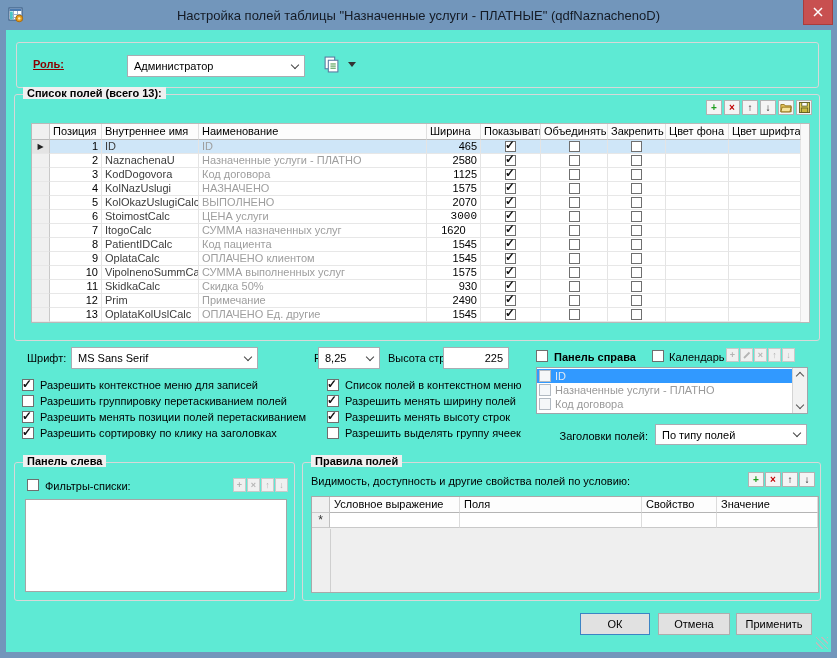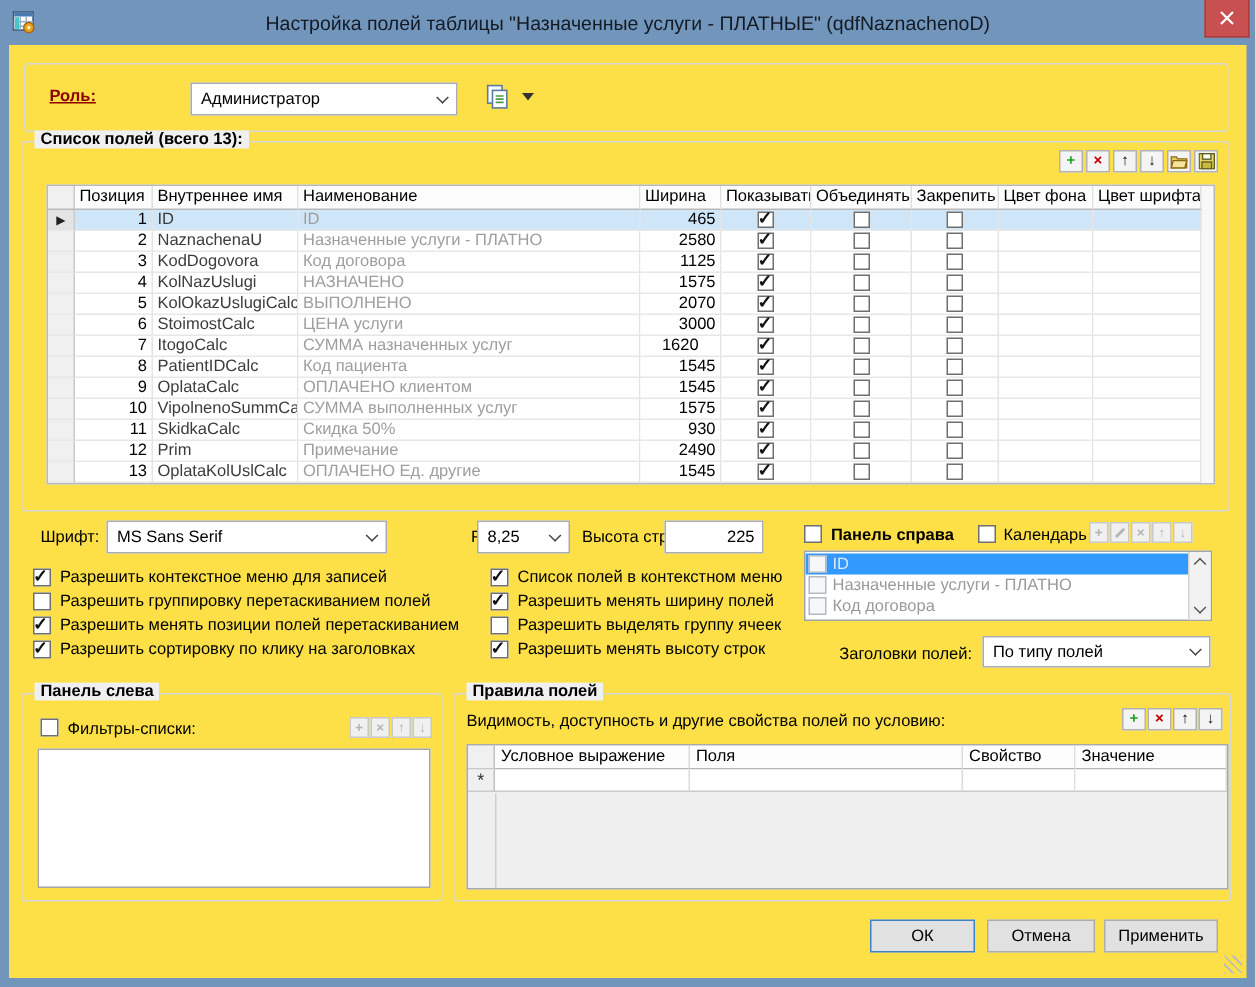--- a/index.html
+++ b/index.html
@@ -6,21 +6,21 @@
   *{box-sizing:border-box;}
   .window{position:relative;width:837px;height:658px;background:#7296bb;overflow:hidden;
     font-family:"Liberation Sans",sans-serif;font-size:11px;color:#000;}
   
   .titlebar{position:absolute;left:0;top:0;width:100%;height:30px;display:flex;align-items:center;}
   .title-icon{position:absolute;left:8px;top:7px;width:16px;height:16px;}
   .title-text{flex:1;text-align:center;font-size:13px;color:#141a24;}
   .close-btn{position:absolute;right:4px;top:0;width:30px;height:25px;background:#c85050;
     border:1px solid #aa3c3c;border-top:none;display:flex;align-items:center;justify-content:center;}
   
-  .client{position:absolute;left:6px;top:30px;width:825px;height:622px;background:#fde047;}
+  .client{position:absolute;left:6px;top:30px;width:825px;height:622px;background:#5eead4;}
   .lbl{position:absolute;white-space:nowrap;}
   .panel,.group{position:absolute;border:1px solid #d8d8d8;border-radius:3px;}
   .group-title{position:absolute;top:-8px;left:8px;background:#f0f0f0;padding:0 4px;font-weight:bold;white-space:nowrap;}
   
   .role-panel{left:10px;top:12px;width:803px;height:46px;}
   .role-label{position:absolute;left:16px;top:15px;color:#8b0000;font-weight:bold;text-decoration:underline;}
   .combo{position:absolute;background:#fff;border:1px solid #a9acb2;display:flex;align-items:center;
     padding:0 6px;white-space:nowrap;overflow:hidden;}
   .chev{width:6px;height:6px;border-right:1px solid #444;border-bottom:1px solid #444;
     transform:rotate(45deg);margin-left:auto;margin-top:-3px;flex:none;}
@@ -276,21 +276,21 @@
               <div class="cb"></div>
             </div>
             <div class="fg-cell" style="width: 63px;"></div>
             <div class="fg-cell" style="width: 72px;"></div>
           </div>
           <div class="fg-row">
             <div class="fg-cell fg-sel" style="width: 18px;"></div>
             <div class="fg-cell num" style="width: 52px;">6</div>
             <div class="fg-cell nm" style="width: 97px;">StoimostCalc</div>
             <div class="fg-cell cap" style="width: 228px;">ЦЕНА услуги</div>
-            <div class="fg-cell num" style="width: 54px;">3000</div>
+            <div class="fg-cell num" style="width: 54px; font-family: Liberation Mono, monospace;">3000</div>
             <div class="fg-cell cbx" style="width: 60px;">
               <div class="cb checked"></div>
             </div>
             <div class="fg-cell cbx" style="width: 67px;">
               <div class="cb"></div>
             </div>
             <div class="fg-cell cbx" style="width: 58px;">
               <div class="cb"></div>
             </div>
             <div class="fg-cell" style="width: 63px;"></div>
@@ -486,26 +486,26 @@
     <div class="opts" style="left:321px;top:347px;">
         <div class="opt-row">
           <div class="cb checked"></div>
           <div class="opt-label">Список полей в контекстном меню</div>
         </div>
         <div class="opt-row">
           <div class="cb checked"></div>
           <div class="opt-label">Разрешить менять ширину полей</div>
         </div>
         <div class="opt-row">
+          <div class="cb checked"></div>
+          <div class="opt-label">Разрешить менять высоту строк</div>
+        </div>
+        <div class="opt-row">
           <div class="cb"></div>
           <div class="opt-label">Разрешить выделять группу ячеек</div>
-        </div>
-        <div class="opt-row">
-          <div class="cb checked"></div>
-          <div class="opt-label">Разрешить менять высоту строк</div>
         </div>
       </div>
 
     <div class="ctx-list">
       <div class="ctx-items">
           <div class="ctx-item selected">
             <div class="cb disabled"></div>
             <div class="ctx-label">ID</div>
           </div>
           <div class="ctx-item">

